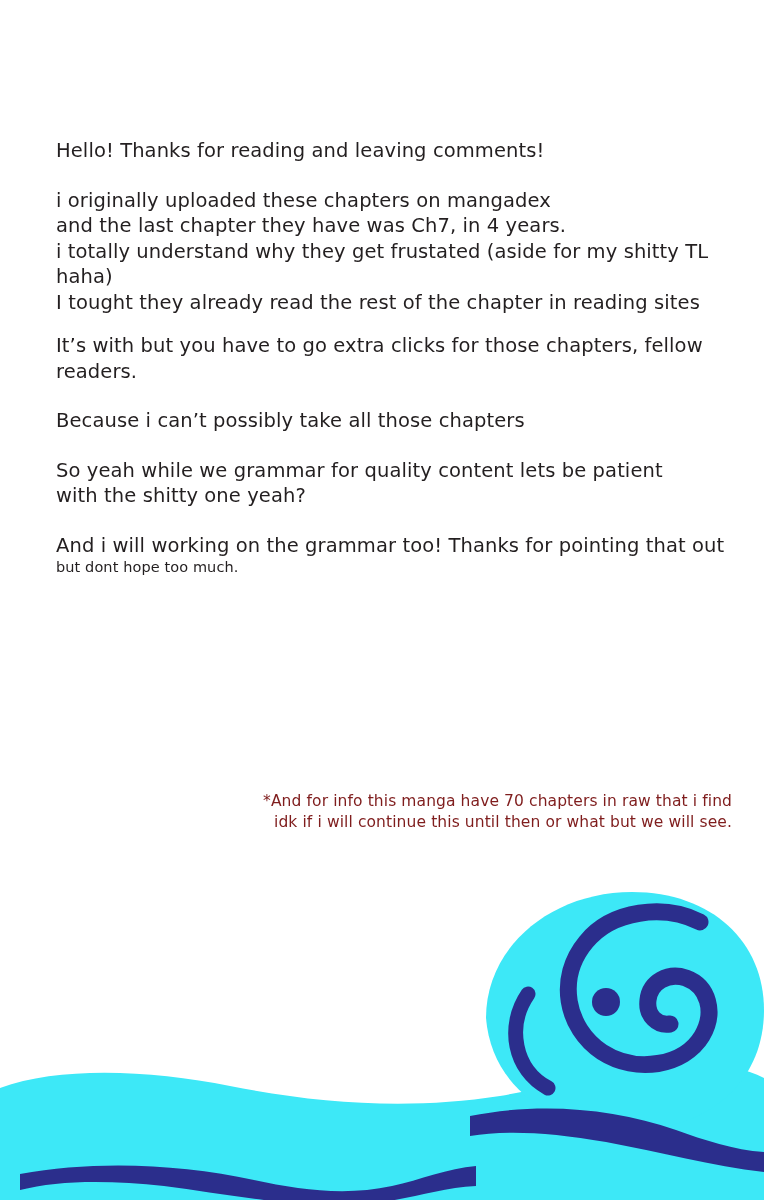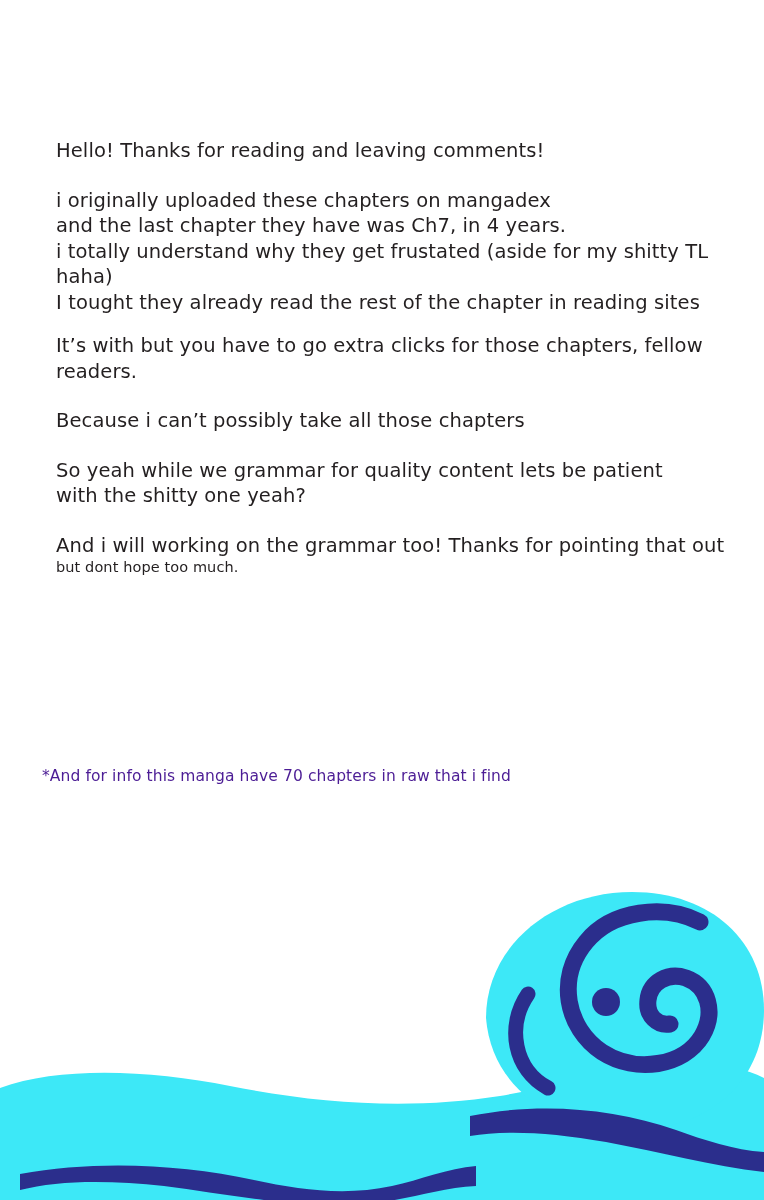--- a/index.html
+++ b/index.html
@@ -39,23 +39,24 @@
     font-size: 14.5px;
     line-height: 19px;
     letter-spacing: 0.1px;
     margin: 0;
     color: #231f20;
   }
 
   .footnote {
     position: absolute;
     left: 42px;
-    top: 766px;
+    top: 791px;
     width: 690px;
-    color: #4c1d95;
+    color: #7f1d1d;
+    text-align: right;
   }
   .footnote .fn-line {
     font-size: 15.5px;
     line-height: 21px;
     letter-spacing: 0.1px;
     margin: 0;
     white-space: pre-wrap;
   }
 
   
@@ -99,20 +100,21 @@
 
     <div class="gap-lg"></div>
 
     <p class="para">And i will working on the grammar too! Thanks for pointing that out</p>
     <p class="small-line">but dont hope too much.</p>
 
   </div>
 
   <div class="footnote">
     <p class="fn-line">*And for info this manga have 70 chapters in raw that i find</p>
+    <p class="fn-line">idk if i will continue this until then or what but we will see.</p>
   </div>
 
   <svg class="art" viewBox="0 0 764 370" preserveAspectRatio="none">
 
     <path d="M0 258 C 60 236, 150 240, 230 256 C 320 274, 410 280, 500 266
              C 560 256, 620 238, 680 234 C 716 232, 744 238, 764 248
              L 764 370 L 0 370 Z" fill="#3DE8F7"></path>
 
     <path d="M486 188 C 486 116, 552 62, 632 62 C 712 62, 764 112, 764 180
              C 764 250, 712 296, 640 300 C 560 304, 492 262, 486 188 Z" fill="#3DE8F7"></path>

